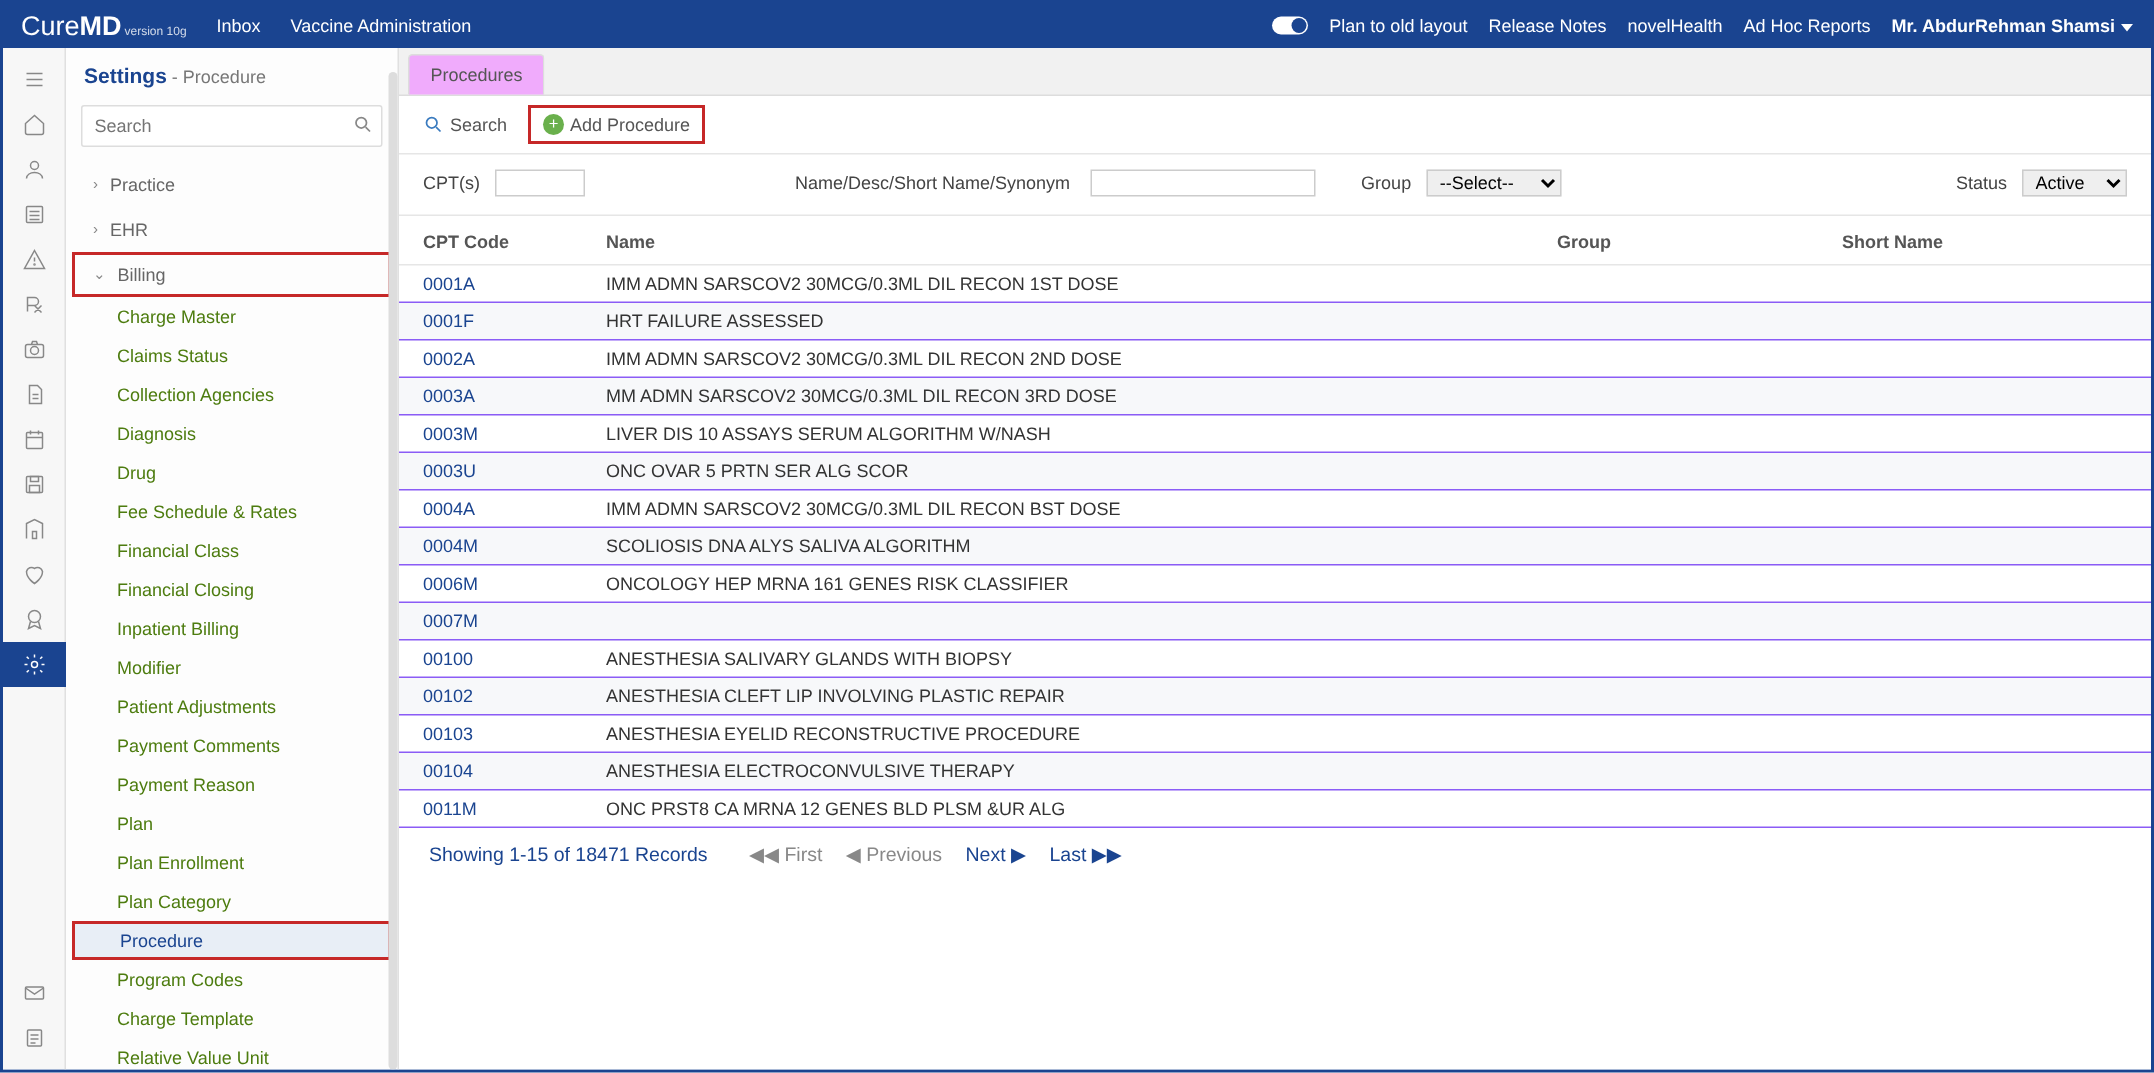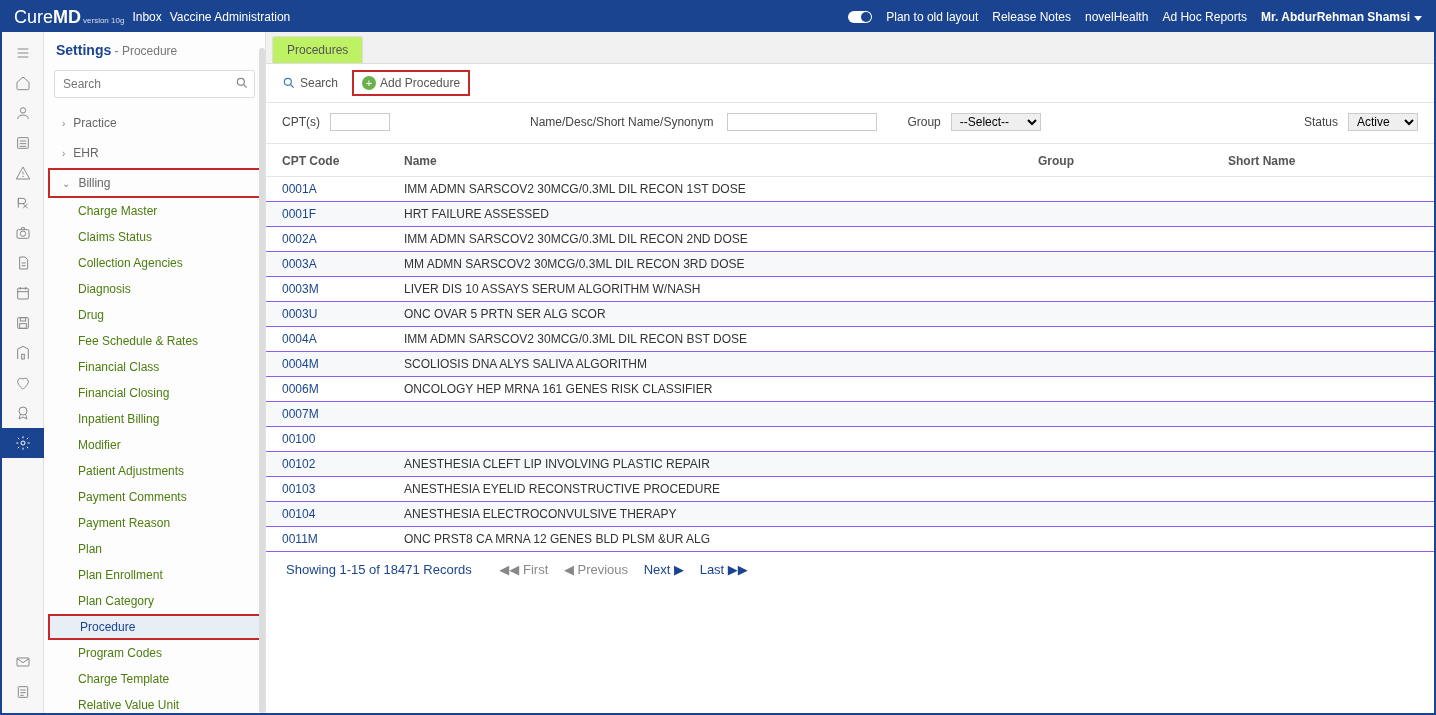--- a/index.html
+++ b/index.html
@@ -1,19 +1,19 @@
 <!DOCTYPE html>
 <html><head>
 <meta charset="utf-8">
 <style>
 * { box-sizing: border-box; margin: 0; padding: 0; }
 body { font-family: Arial, sans-serif; font-size: 12px; color: #333; width: 1436px; height: 715px; border: 2px solid #1a4490; overflow: hidden; }
 
 .top-header { background: #1a4490; color: #fff; height: 30px; display: flex; align-items: center; padding: 0 12px; justify-content: space-between; }
-.top-left { display: flex; align-items: center; gap: 8px; }
+.top-left { display: flex; align-items: center; gap: 20px; }
 .logo { font-size: 18px; font-weight: 300; }
 .logo b { font-weight: 600; }
 .logo-ver { font-size: 8px; opacity: .8; margin-left: 2px; }
 .top-link { color: #fff; font-size: 12px; cursor: pointer; }
 .top-right { display: flex; align-items: center; gap: 14px; }
 .toggle { width: 24px; height: 12px; border-radius: 6px; background: #fff; position: relative; }
 .toggle::after { content: ""; position: absolute; right: 1px; top: 1px; width: 10px; height: 10px; border-radius: 50%; background: #1a4490; }
 .caret-down { width: 0; height: 0; border-left: 4px solid transparent; border-right: 4px solid transparent; border-top: 5px solid #fff; display: inline-block; margin-left: 4px; }
 
 .main-area { display: flex; height: calc(715px - 30px - 4px); }
@@ -34,21 +34,21 @@
 .search-input { width: 100%; height: 28px; border: 1px solid #ddd; border-radius: 2px; padding: 0 26px 0 8px; font-size: 12px; color: #888; }
 .search-icon-right { position: absolute; right: 6px; top: 6px; color: #888; }
 .nav-section { padding: 8px 18px; color: #666; cursor: pointer; display: flex; align-items: center; gap: 8px; }
 .chev { font-size: 10px; color: #888; }
 .nav-section.billing { border: 2px solid #c62828; margin: 0 4px; padding: 6px 12px; }
 .nav-sub { padding: 6px 25px 6px 34px; color: #4d7c0f; cursor: pointer; font-size: 12px; }
 .nav-sub.active { background: #e8eef6; color: #1a4490; border: 2px solid #c62828; margin: 0 4px; padding: 4px 8px 4px 30px; }
 
 .content { flex: 1; background: #fff; display: flex; flex-direction: column; }
 .tab-row { background: #f1f1f1; border-bottom: 1px solid #ddd; padding-top: 4px; padding-left: 6px; }
-.tab { display: inline-block; background: #bef264; border: 1px solid #ddd; border-bottom: none; padding: 6px 14px; font-size: 12px; border-radius: 3px 3px 0 0; color: #555; }
+.tab { display: inline-block; background: #f0abfc; border: 1px solid #ddd; border-bottom: none; padding: 6px 14px; font-size: 12px; border-radius: 3px 3px 0 0; color: #555; }
 .toolbar { background: #fff; border-bottom: 1px solid #e6e6e6; padding: 6px 10px; display: flex; align-items: center; gap: 8px; }
 .tb-btn { display: flex; align-items: center; gap: 4px; color: #555; cursor: pointer; padding: 4px 6px; font-size: 12px; }
 .tb-add { border: 2px solid #c62828; padding: 4px 8px; }
 .mag-icon { width: 14px; height: 14px; fill: none; stroke: #3a7bbf; stroke-width: 2; }
 .plus-circ { width: 14px; height: 14px; border-radius: 50%; background: #6ab04c; color: #fff; display: flex; align-items: center; justify-content: center; font-size: 11px; line-height: 1; }
 
 .filters { padding: 10px 16px 12px; border-bottom: 1px solid #e6e6e6; display: flex; align-items: center; gap: 10px; font-size: 12px; color: #444; }
 .filters label { white-space: nowrap; }
 .filters input.text, .filters select { border: 1px solid #ccc; height: 18px; font-size: 12px; padding: 0 4px; }
 .cpts-input { width: 60px; }
@@ -344,20 +344,21 @@
           <div class="col-group"></div>
           <div class="col-short"></div>
         </div>
         <div class="tbl-row">
           <div class="col-code"><span class="code-link">0007M</span></div>
           <div class="col-group"></div>
           <div class="col-short"></div>
         </div>
         <div class="tbl-row">
           <div class="col-code"><span class="code-link">00100</span></div>
+          <div class="col-name">ANESTHESIA SALIVARY GLANDS WITH BIOPSY</div>
           <div class="col-group"></div>
           <div class="col-short"></div>
         </div>
         <div class="tbl-row">
           <div class="col-code"><span class="code-link">00102</span></div>
           <div class="col-name">ANESTHESIA CLEFT LIP INVOLVING PLASTIC REPAIR</div>
           <div class="col-group"></div>
           <div class="col-short"></div>
         </div>
         <div class="tbl-row">

